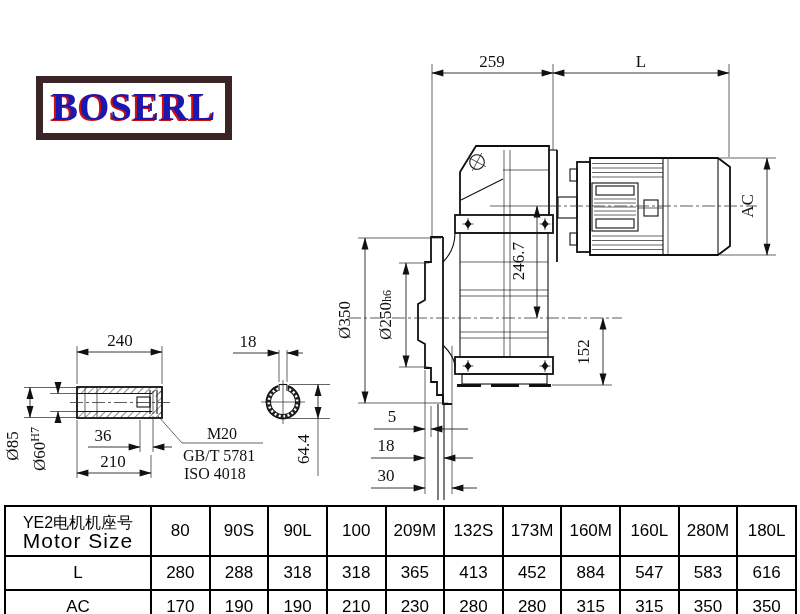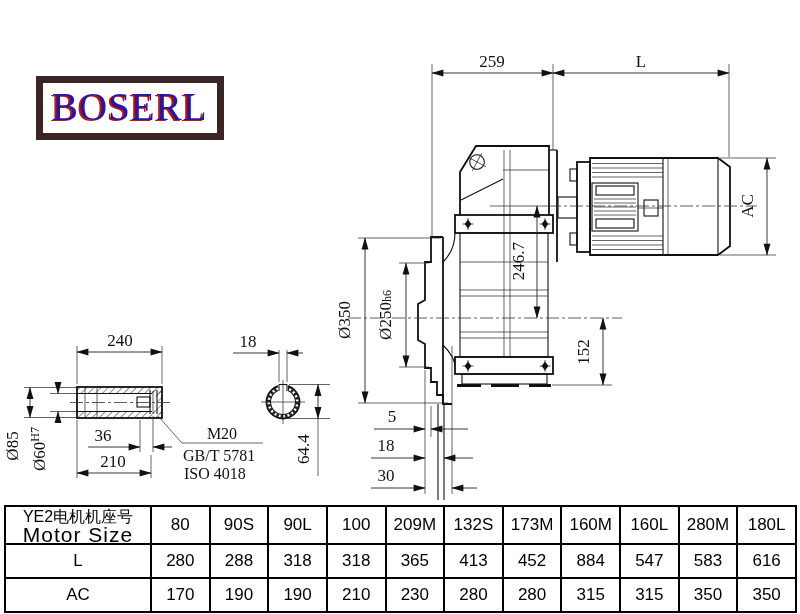--- a/index.html
+++ b/index.html
@@ -2,34 +2,34 @@
 <html><head>
 <meta charset="utf-8">
 <style>
   html,body{margin:0;padding:0;background:#888;}
   .canvas{position:relative;width:800px;height:614px;background:#fff;overflow:hidden;
           font-family:"Liberation Sans",sans-serif;color:#000;}
   .title{position:absolute;left:30px;top:10px;font-size:26px;font-weight:bold;
          letter-spacing:2px;white-space:nowrap;}
   .logo{position:absolute;left:36px;top:76px;border:7px solid #3a2426;background:#fff;
         padding:0 9px 2px 9px;}
-  .logo span{font-family:"Liberation Serif",serif;font-weight:normal;font-size:39px;
+  .logo span{font-family:"Liberation Serif",serif;font-weight:bold;font-size:39px;
         line-height:48px;color:#1a18b0;text-shadow:-2px 1px 0 #cc1010;letter-spacing:1px;}
   svg text{fill:#111;font-family:"Liberation Serif",serif;font-size:17px;}
   svg .sm{font-size:12px;}
   svg .lbl{font-size:16px;}
   .ol{stroke:#111;stroke-width:1.8;fill:none;}
   .ml{stroke:#111;stroke-width:1.1;fill:none;}
   .tl{stroke:#222;stroke-width:0.7;fill:none;}
   .dim{stroke:#222;stroke-width:0.9;fill:none;}
   .cl{stroke:#333;stroke-width:0.8;fill:none;stroke-dasharray:13 3 3 3;}
   .thick{stroke:#111;stroke-width:3;fill:none;}
   .dim-table{position:absolute;left:4px;top:505px;width:793px;height:108px;
         border-collapse:collapse;table-layout:fixed;text-align:center;background:#fff;}
-  .dim-table td{border:2px solid #000;font-size:17px;padding:0;vertical-align:middle;}
+  .dim-table td{border:2px solid #000;font-size:17px;padding:6px;vertical-align:middle;}
   .dim-table .hcn{font-size:16px;line-height:19px;}
   .dim-table .hen{font-size:21px;line-height:17px;letter-spacing:1px;}
 </style>
 </head>
 <body>
 
 <div class="canvas">
 
   <div class="logo">
     <span>BOSERL</span>

